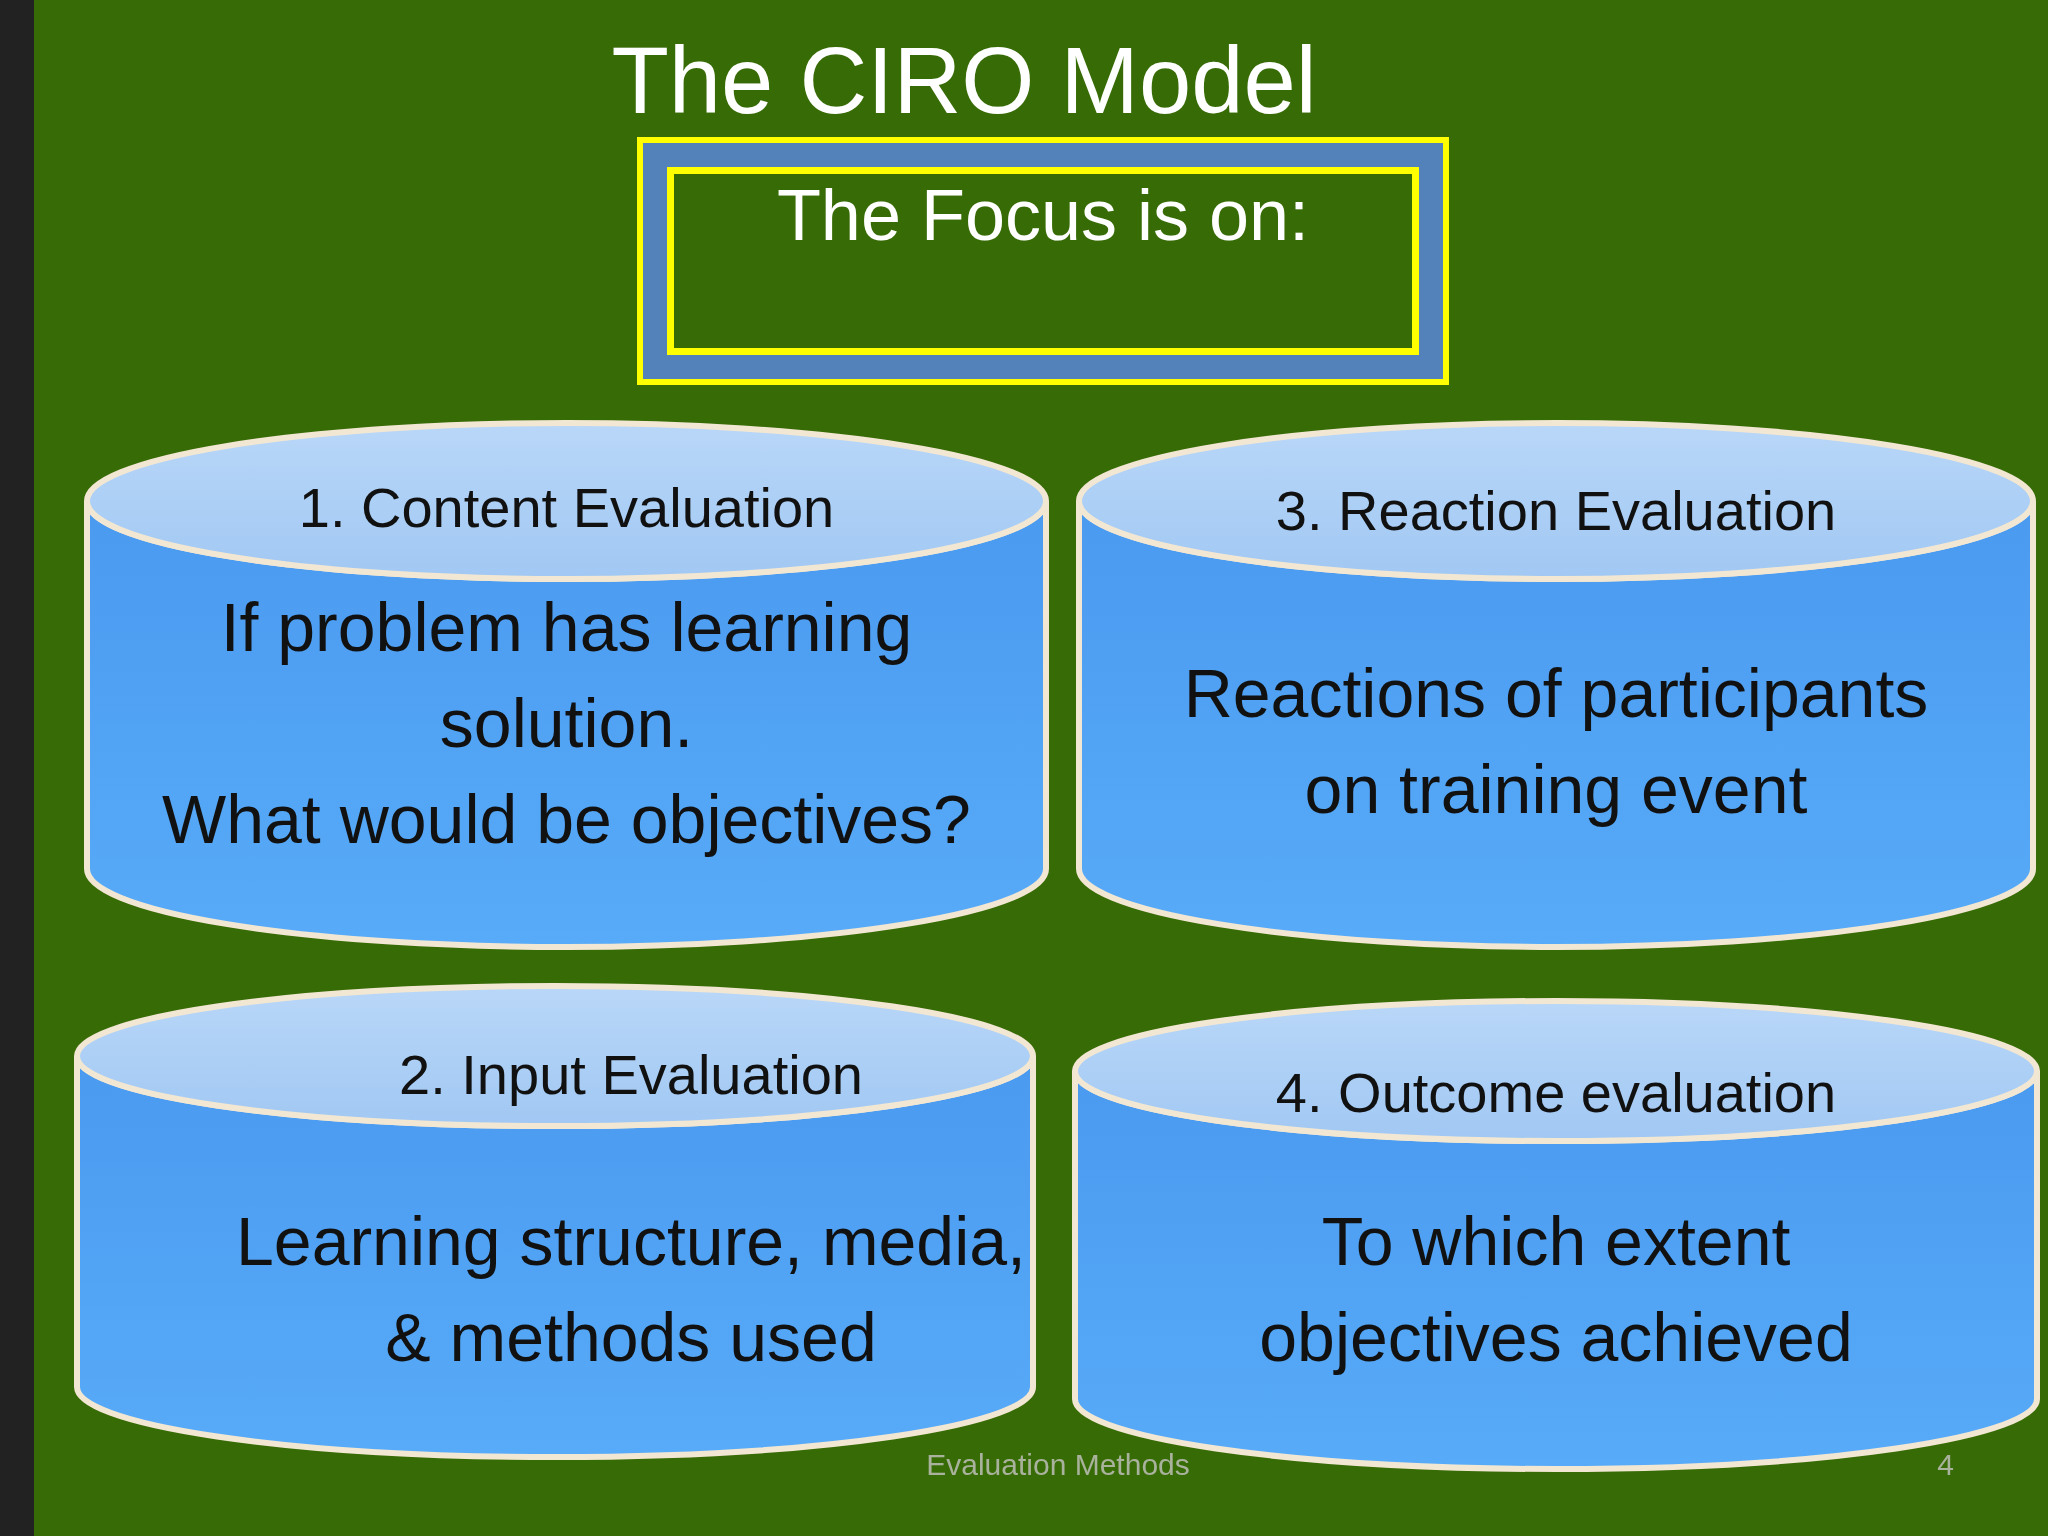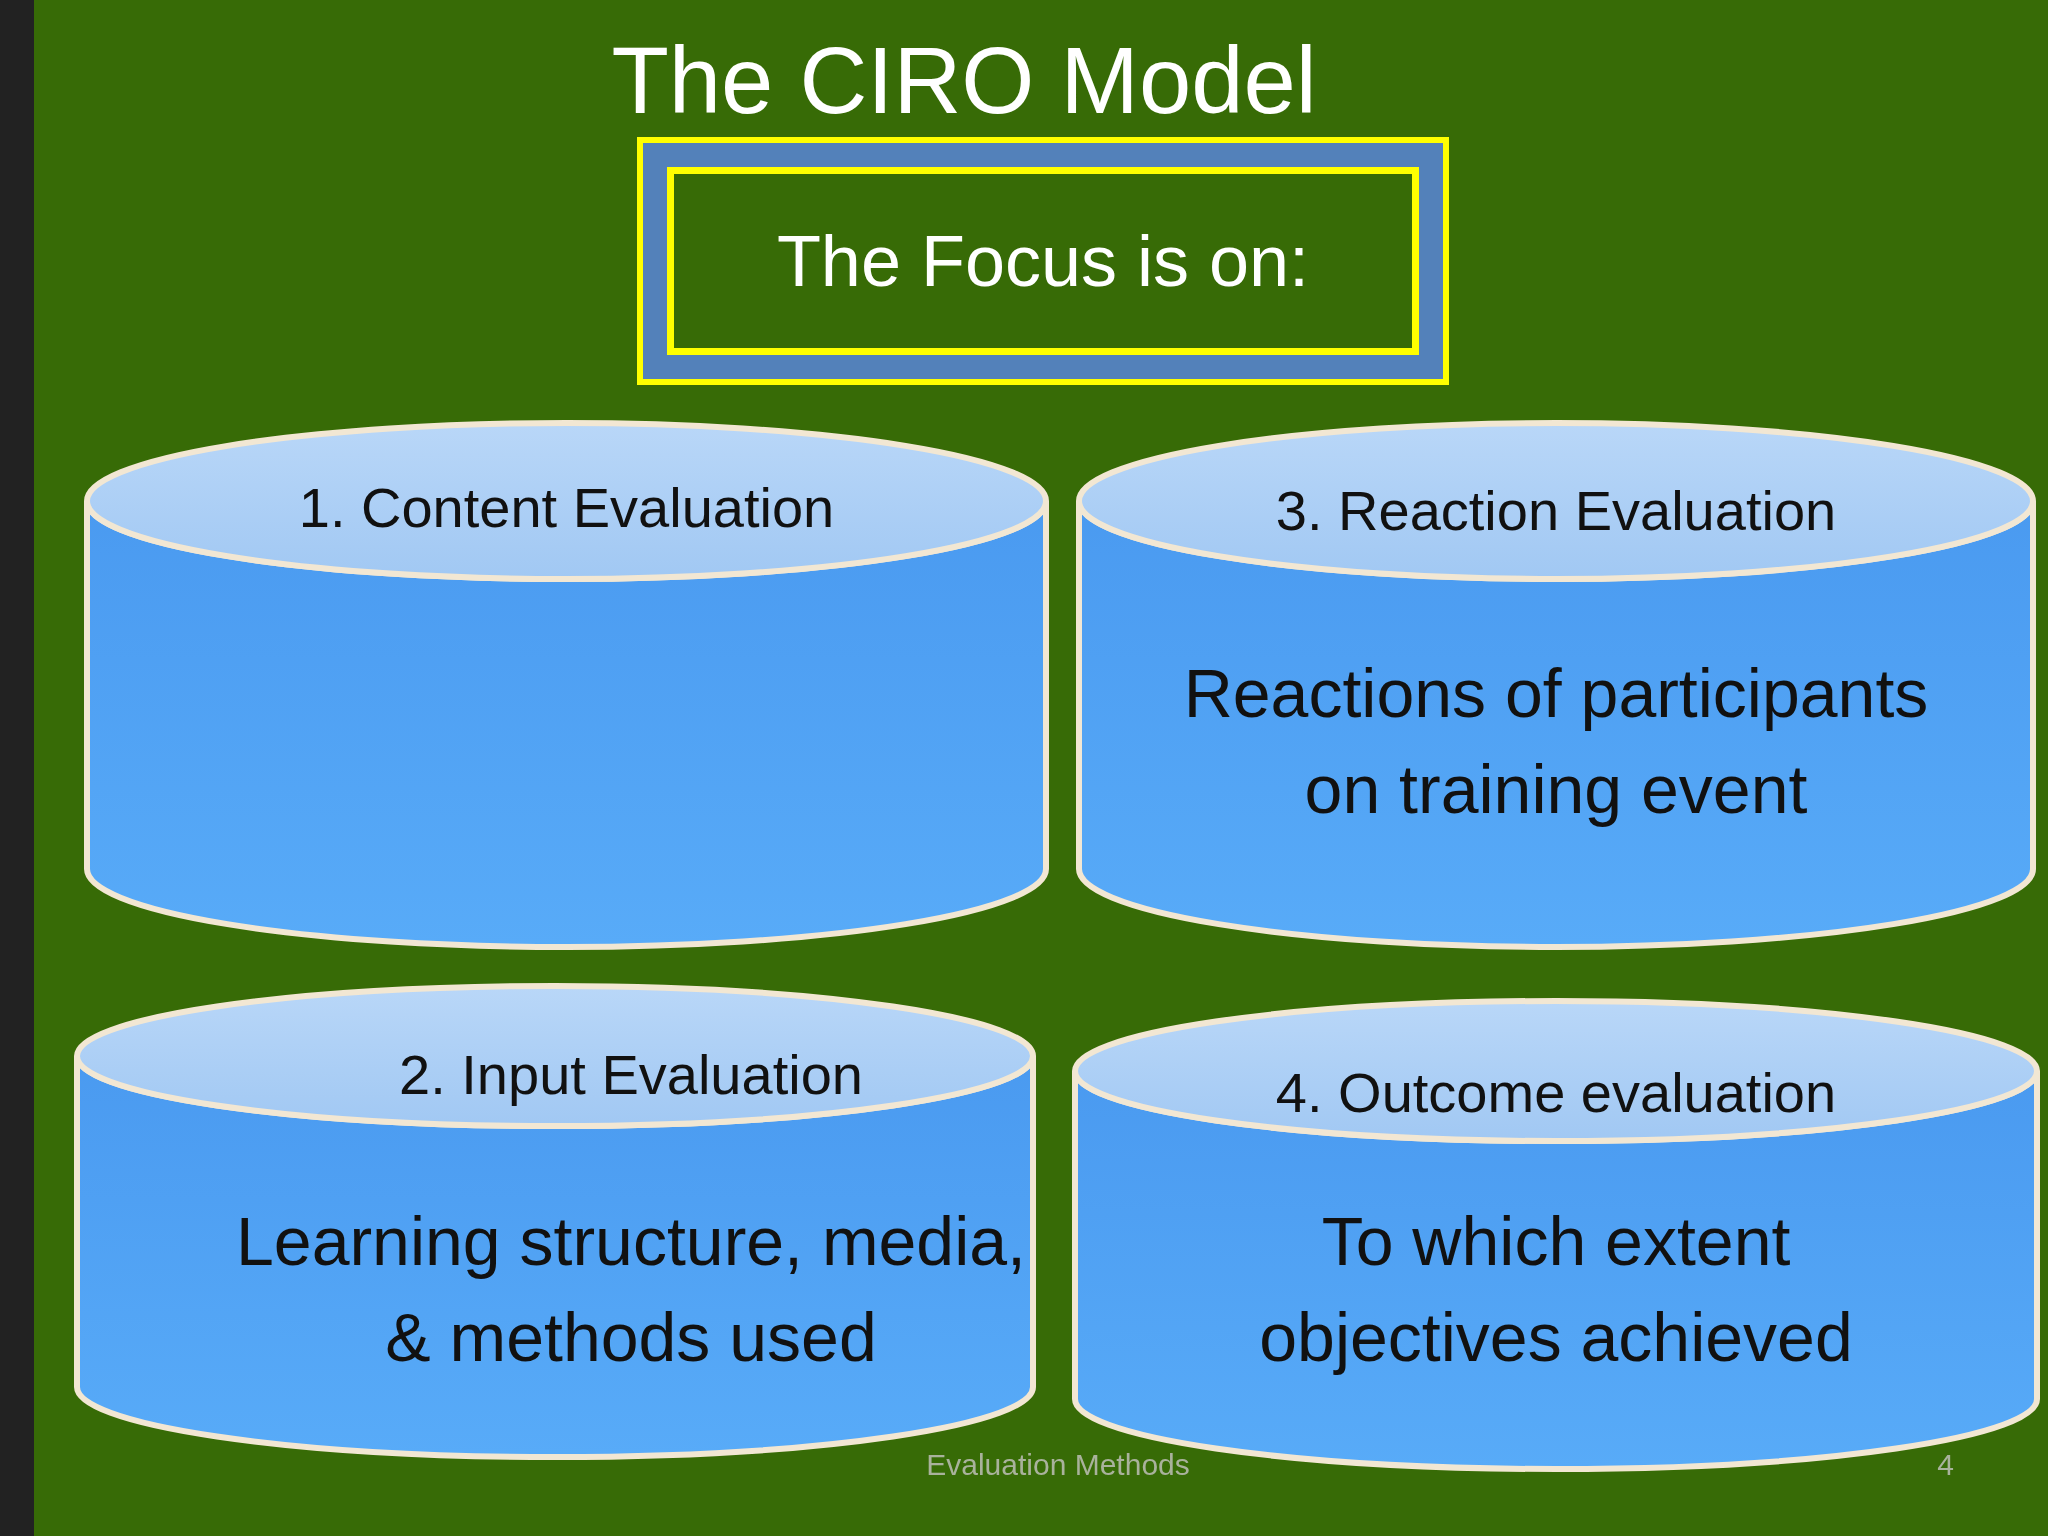--- a/index.html
+++ b/index.html
@@ -38,21 +38,20 @@
     background: var(--focus-band, #5381ba);
     padding: 24px;
   }
   .focus-inner {
     width: 100%;
     height: 100%;
     box-sizing: border-box;
     border: 7px solid var(--focus-border, #ffff00);
     background: var(--background, #376b06);
     display: flex;
-    align-items: center;
     justify-content: center;
   }
   .focus-text {
     font-size: 72px;
     color: var(--title-text, #ffffff);
     white-space: nowrap;
   }
   .cyl {
     position: absolute;
   }
@@ -139,20 +138,25 @@
         </linearGradient>
         <linearGradient id="g1t" x1="0" y1="0" x2="0" y2="1">
           <stop offset="0" stop-color="#b9d7f8"></stop>
             <stop offset="1" stop-color="#a1c8f3"></stop>
         </linearGradient>
       </defs>
       <path d="M 3 81 L 3 449 A 479.5 78 0 0 0 962 449 L 962 81 A 479.5 78 0 0 1 3 81 Z" fill="url(#g1b)" stroke="#f2e7d3" stroke-width="6"></path>
       <ellipse cx="482.5" cy="81" rx="479.5" ry="78" fill="url(#g1t)" stroke="#f2e7d3" stroke-width="6"></ellipse>
     </svg>
     <div class="cyl-title">1. Content Evaluation</div>
+    <div class="cyl-body">
+      <div>If problem has learning</div>
+      <div>solution.</div>
+      <div>What would be objectives?</div>
+    </div>
   </div>
 
   <div class="cyl" id="cyl-reaction">
     <svg width="960" height="530" viewBox="0 0 960 530">
       <defs>
         <linearGradient id="g2b" x1="0" y1="0" x2="0" y2="1">
           <stop offset="0" stop-color="#4a9af0"></stop>
             <stop offset="1" stop-color="#58abf8"></stop>
         </linearGradient>
         <linearGradient id="g2t" x1="0" y1="0" x2="0" y2="1">

